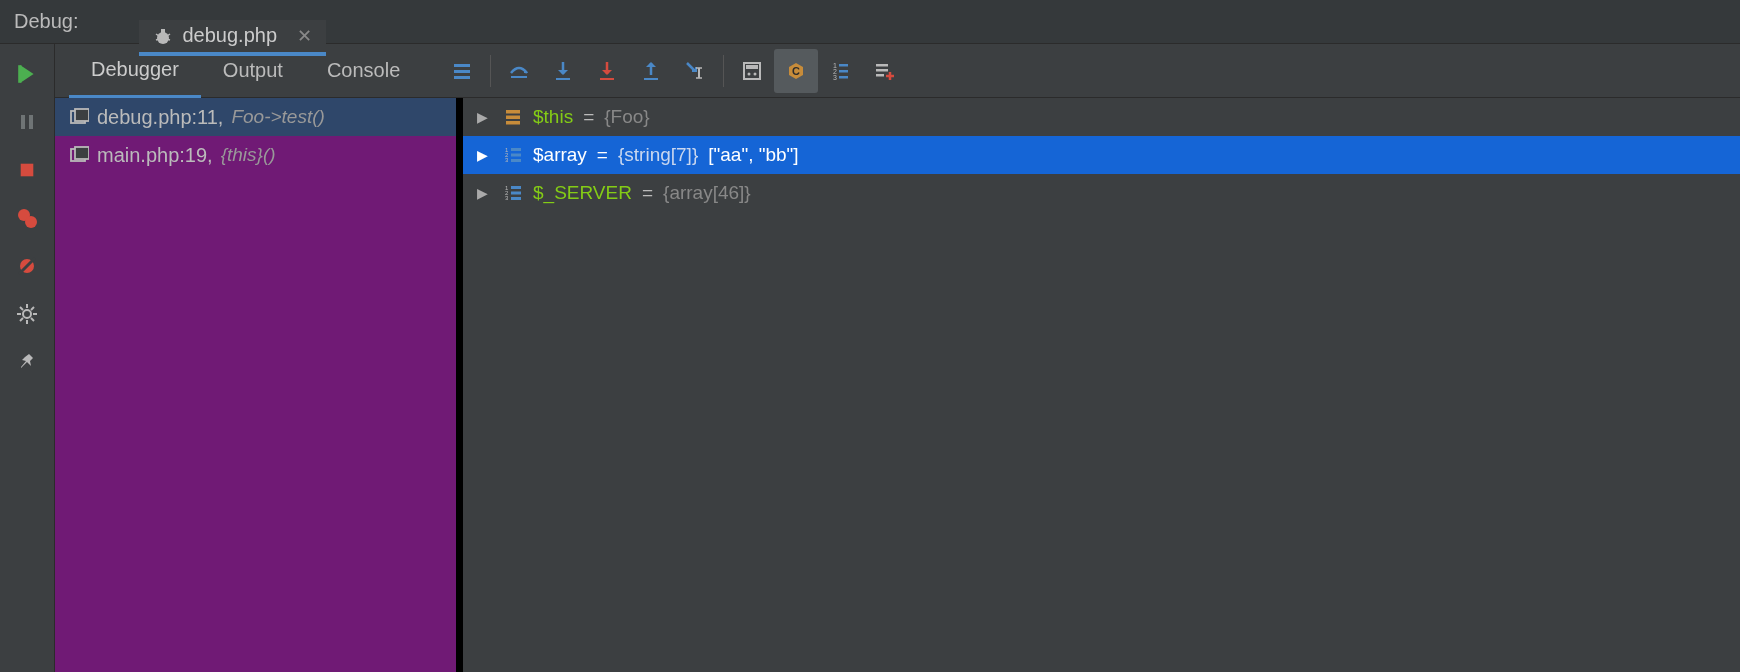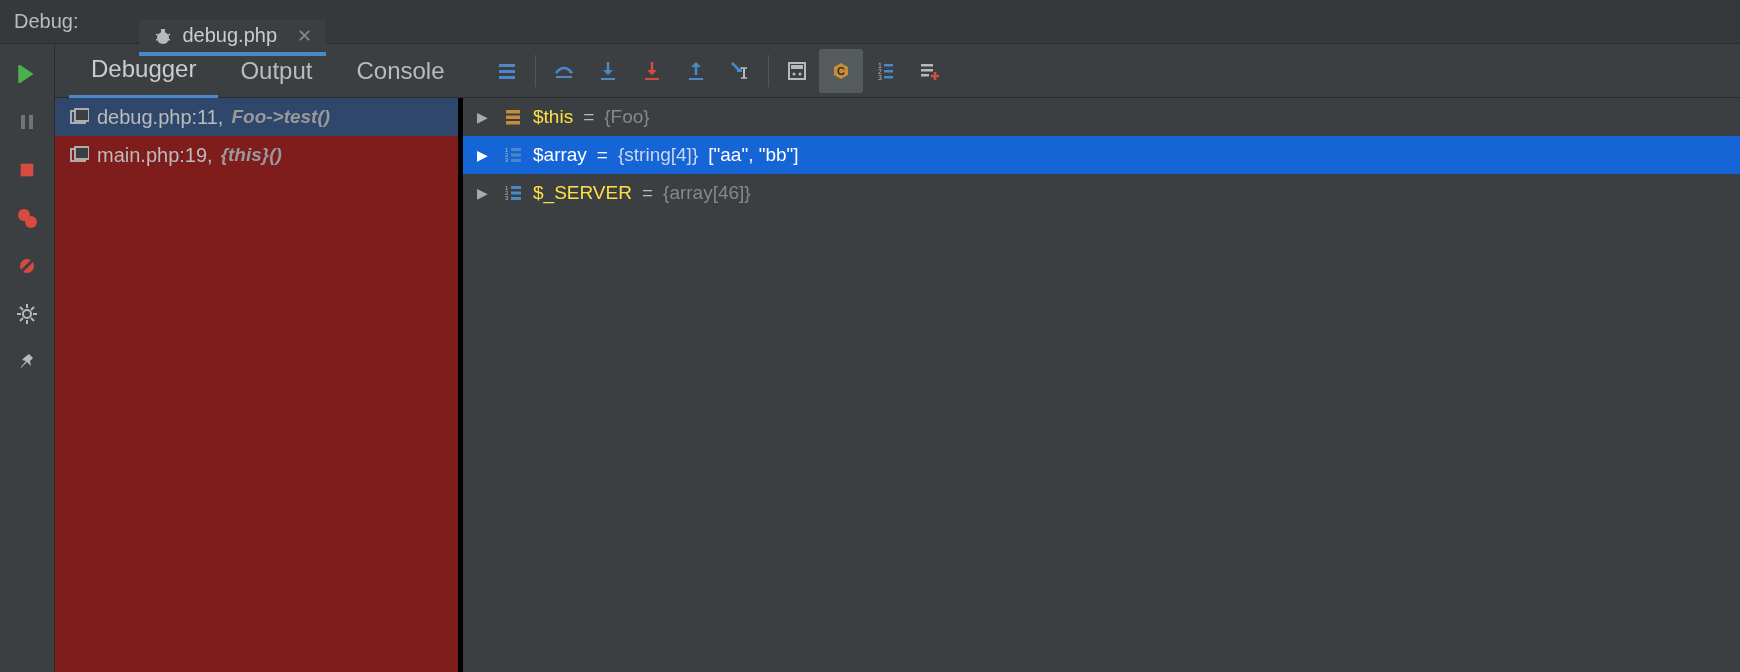--- a/index.html
+++ b/index.html
@@ -13,40 +13,40 @@
 
 .main { display: flex; height: calc(672px - 44px); }
 
 .left-rail { width: 55px; background: #3c3f41; border-right: 1px solid #2b2b2b; display: flex; flex-direction: column; align-items: center; padding-top: 10px; gap: 8px; }
 .rail-btn { width: 40px; height: 40px; display: flex; align-items: center; justify-content: center; cursor: pointer; }
 
 .content { flex: 1; display: flex; flex-direction: column; }
 
 .toolbar { display: flex; align-items: center; height: 54px; background: #3c3f41; border-bottom: 1px solid #2b2b2b; padding-left: 14px; gap: 0; }
 .tab-group { display: flex; }
-.tool-tab { padding: 0 22px; height: 54px; display: flex; align-items: center; color: #bbb; cursor: pointer; font-size: 24px; }
+.tool-tab { padding: 0 22px; height: 54px; display: flex; align-items: center; color: #bbb; cursor: pointer; font-size: 20px; }
 .tool-tab.active { border-bottom: 3px solid #4a88c7; color: #ccc; }
 .tool-sep { width: 1px; height: 32px; background: #555; margin: 0 6px; }
 .tool-icon { width: 44px; height: 44px; display: flex; align-items: center; justify-content: center; cursor: pointer; }
 .tool-icon.active { background: #555a5d; border-radius: 3px; }
 
 .panes { display: flex; flex: 1; }
 
-.frames { width: 408px; background: #7f1d1d; border-right: 5px solid #000000; }
+.frames { width: 408px; background: #701a75; border-right: 7px solid #000000; }
 .frame-row { display: flex; align-items: center; padding: 6px 14px; gap: 8px; height: 38px; }
 .frame-row.selected { background: #2f476a; }
 .frame-text { color: #bbb; font-size: 20px; }
-.frame-func { color: #999; font-style: italic; font-weight: bold; }
+.frame-func { color: #999; font-style: italic; }
 
 .vars { flex: 1; background: #3c3f41; }
 .var-row { display: flex; align-items: center; padding: 6px 14px; gap: 10px; height: 38px; }
 .var-row.selected { background: #1565d6; color: #fff; }
 .expand-arrow { color: #aaa; font-size: 14px; width: 16px; }
 .var-row.selected .expand-arrow { color: #fff; }
-.var-name { color: #fde047; }
+.var-name { color: #84cc16; }
 .var-row.selected .var-name { color: #fff; font-weight: 400; }
 .var-eq { color: #bbb; }
 .var-row.selected .var-eq { color: #fff; }
 .var-type { color: #888; }
 .var-row.selected .var-type { color: #c9d7ef; }
 .var-val { color: #bbb; }
 .var-row.selected .var-val { color: #fff; }
 
 svg { display: block; }
 </style>
@@ -256,21 +256,21 @@
                 <text x="2" y="7" font-size="6" fill="#b9b9b9">1</text>
                 <text x="2" y="12" font-size="6" fill="#b9b9b9">2</text>
                 <text x="2" y="17" font-size="6" fill="#b9b9b9">3</text>
                 <rect x="8" y="3" width="10" height="3" fill="#4a88c7"></rect>
                 <rect x="8" y="8.5" width="10" height="3" fill="#4a88c7"></rect>
                 <rect x="8" y="14" width="10" height="3" fill="#4a88c7"></rect>
               </svg>
             </span>
             <span class="var-name">$array</span>
             <span class="var-eq"> = </span>
-            <span class="var-type">{string[4]}</span> 
+            <span class="var-type">{string[7]}</span> 
             <span class="var-val">["aa", "bb"]</span>
           </div>
           <div class="var-row">
             <span class="expand-arrow">▶</span>
             <span>
               <svg width="20" height="20" viewBox="0 0 20 20">
                 <text x="2" y="7" font-size="6" fill="#b9b9b9">1</text>
                 <text x="2" y="12" font-size="6" fill="#b9b9b9">2</text>
                 <text x="2" y="17" font-size="6" fill="#b9b9b9">3</text>
                 <rect x="8" y="3" width="10" height="3" fill="#4a88c7"></rect>

